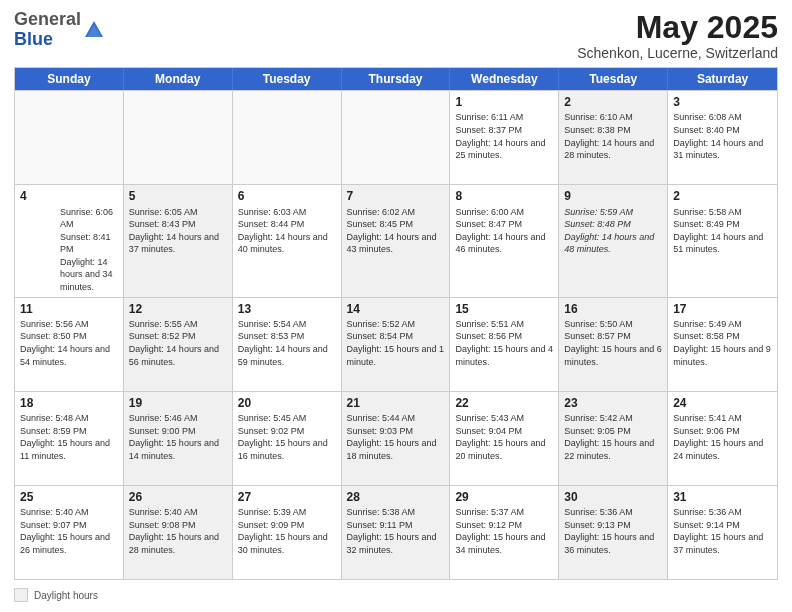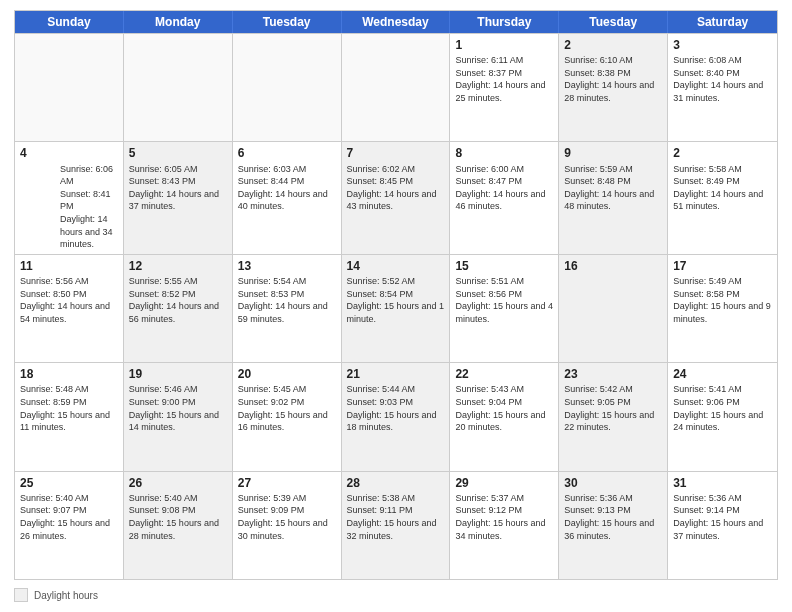--- a/index.html
+++ b/index.html
@@ -123,28 +123,48 @@
       height: 14px;
       background: #f0f0f0;
       border: 1px solid #ccc;
       display: inline-block;
     }
   </style>
 </head>
 <body>
 
 <div class="page">
+  <div class="header">
+    <div class="logo">
+      <div>
+        <div style="display:flex;align-items:center;">
+          <div>
+            <span class="logo-text logo-general">General</span><br>
+            <span class="logo-text logo-blue">Blue</span>
+          </div>
+          <svg class="logo-icon" viewBox="0 0 22 22" xmlns="http://www.w3.org/2000/svg">
+            <polygon points="11,2 20,18 2,18" fill="#3a6fc4"></polygon>
+            <polygon points="11,6 18,18 4,18" fill="#5599ee" opacity="0.5"></polygon>
+          </svg>
+        </div>
+      </div>
+    </div>
+    <div class="title-block">
+      <div class="main-title">May 2025</div>
+      <div class="subtitle">Schenkon, Lucerne, Switzerland</div>
+    </div>
+  </div>
 
   <div class="calendar">
     <div class="cal-header-row" id="cal-header">
         <div class="cal-header-cell">Sunday</div>
         <div class="cal-header-cell">Monday</div>
         <div class="cal-header-cell">Tuesday</div>
+        <div class="cal-header-cell">Thursday</div>
         <div class="cal-header-cell">Wednesday</div>
-        <div class="cal-header-cell">Thursday</div>
         <div class="cal-header-cell">Tuesday</div>
         <div class="cal-header-cell">Saturday</div>
       </div>
     <div class="cal-body" id="cal-body">
         <div class="cal-week">
           <div class="cal-cell empty"></div>
           <div class="cal-cell empty"></div>
           <div class="cal-cell empty"></div>
           <div class="cal-cell empty"></div>
           <div class="cal-cell">
@@ -192,21 +212,21 @@
 Daylight: 14 hours and 43 minutes.</div>
           </div>
           <div class="cal-cell">
             <span class="day-number">8</span>
             <div class="day-info" style="white-space: pre-line;">Sunrise: 6:00 AM
 Sunset: 8:47 PM
 Daylight: 14 hours and 46 minutes.</div>
           </div>
           <div class="cal-cell shaded">
             <span class="day-number">9</span>
-            <div class="day-info" style="white-space: pre-line;">Sunrise: 5:59 AM
+            <div class="day-info" style="white-space: pre-line; font-style: italic;">Sunrise: 5:59 AM
 Sunset: 8:48 PM
 Daylight: 14 hours and 48 minutes.</div>
           </div>
           <div class="cal-cell">
             <span class="day-number">2</span>
             <div class="day-info" style="white-space: pre-line;">Sunrise: 5:58 AM
 Sunset: 8:49 PM
 Daylight: 14 hours and 51 minutes.</div>
           </div>
         </div>
@@ -236,20 +256,23 @@
 Daylight: 15 hours and 1 minute.</div>
           </div>
           <div class="cal-cell">
             <span class="day-number">15</span>
             <div class="day-info" style="white-space: pre-line;">Sunrise: 5:51 AM
 Sunset: 8:56 PM
 Daylight: 15 hours and 4 minutes.</div>
           </div>
           <div class="cal-cell shaded">
             <span class="day-number">16</span>
+            <div class="day-info" style="white-space: pre-line;">Sunrise: 5:50 AM
+Sunset: 8:57 PM
+Daylight: 15 hours and 6 minutes.</div>
           </div>
           <div class="cal-cell">
             <span class="day-number">17</span>
             <div class="day-info" style="white-space: pre-line;">Sunrise: 5:49 AM
 Sunset: 8:58 PM
 Daylight: 15 hours and 9 minutes.</div>
           </div>
         </div>
         <div class="cal-week">
           <div class="cal-cell">

